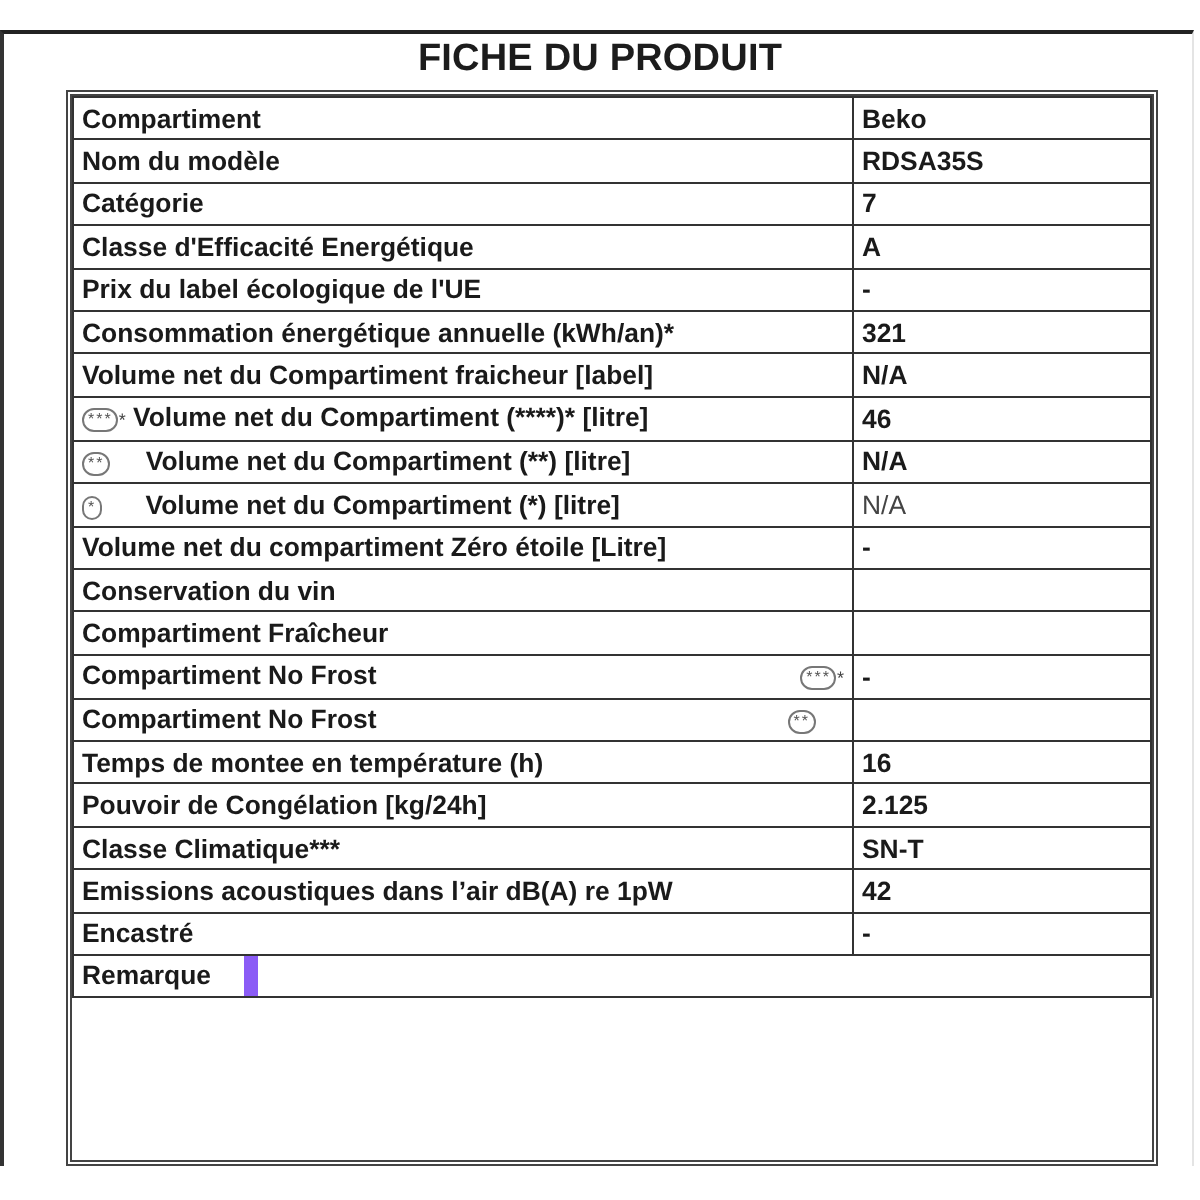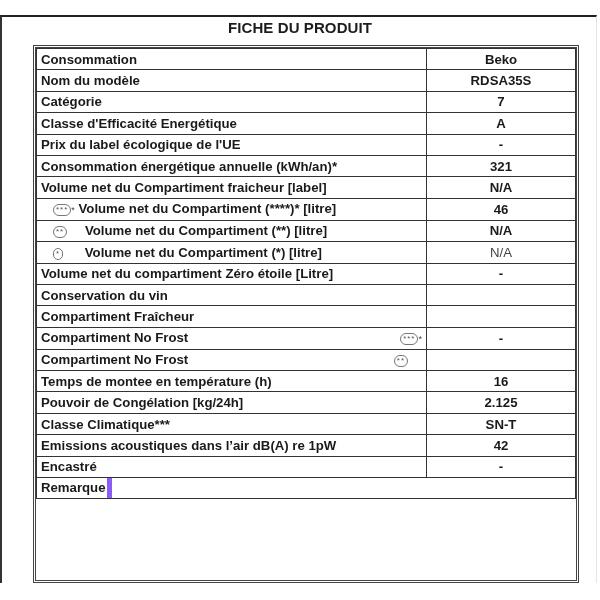--- a/index.html
+++ b/index.html
@@ -2,51 +2,51 @@
 <html><head>
 <meta charset="utf-8">
 <style>
   html, body { margin: 0; padding: 0; background: #ffffff; }
   body { width: 600px; height: 600px; position: relative; overflow: hidden;
          font-family: "Liberation Sans", sans-serif; color: #1a1a1a; }
   .frame { position: absolute; left: 0; top: 15px; width: 597px; height: 568px;
            border-top: 2px solid #222; border-left: 2px solid #333;
            border-right: 1px solid #e4e4e4; box-sizing: border-box; }
   .title { position: absolute; left: 0; top: 19px; width: 600px; text-align: center;
-           font-weight: bold; font-size: 15px; letter-spacing: 0.1px; color: #1c1c1c; }
+           font-weight: bold; font-size: 19px; letter-spacing: 0.1px; color: #1c1c1c; }
   .tbl-wrap { position: absolute; left: 33px; top: 45px; width: 546px; height: 538px;
               border: 3px double #444; box-sizing: border-box; background: #fff; }
   table { border-collapse: collapse; width: 100%; table-layout: fixed; }
   td { border: 1px solid #333; height: 20.4px; padding: 0 4px; font-size: 13.2px;
        font-weight: bold; white-space: nowrap; overflow: hidden; line-height: 19px; }
   td.label { width: 381px; }
-  td.value { text-align: center; }
+  td.value { }
   td.value.light { font-weight: normal; color: #444; }
-  td.indent { padding-left: 16px; }
+  td.indent { padding-left: 4px; }
   .star-box { display: inline-block; border: 1px solid #777; border-radius: 6px;
               font-size: 8px; line-height: 10px; padding: 0 2px; font-weight: normal;
               color: #555; vertical-align: 1px; letter-spacing: 1px; }
   .star-tail { font-size: 9px; font-weight: normal; color: #444; }
   .sp1 { display: inline-block; width: 14px; }
   .sp2 { display: inline-block; width: 18px; }
   .right-icon { float: right; margin-right: 0px; }
-  .remark-split { display: inline-block; border-right: 5px solid #8b5cf6; height: 20px;
-                  vertical-align: top; padding-right: 1px; }
+  .remark-split { display: inline-block; border-right: 7px solid #8b5cf6; height: 20px;
+                  vertical-align: top; padding-right: 16px; }
 </style>
 </head>
 <body>
 
 <div class="frame"></div>
 <div class="title">FICHE DU PRODUIT</div>
 
 <div class="tbl-wrap">
 <table>
   <tbody>
     <tr>
-      <td class="label">Consommation</td>
+      <td class="label">Compartiment</td>
       <td class="value">Beko</td>
     </tr>
     <tr>
       <td class="label">Nom du modèle</td>
       <td class="value">RDSA35S</td>
     </tr>
     <tr>
       <td class="label">Catégorie</td>
       <td class="value">7</td>
     </tr>

